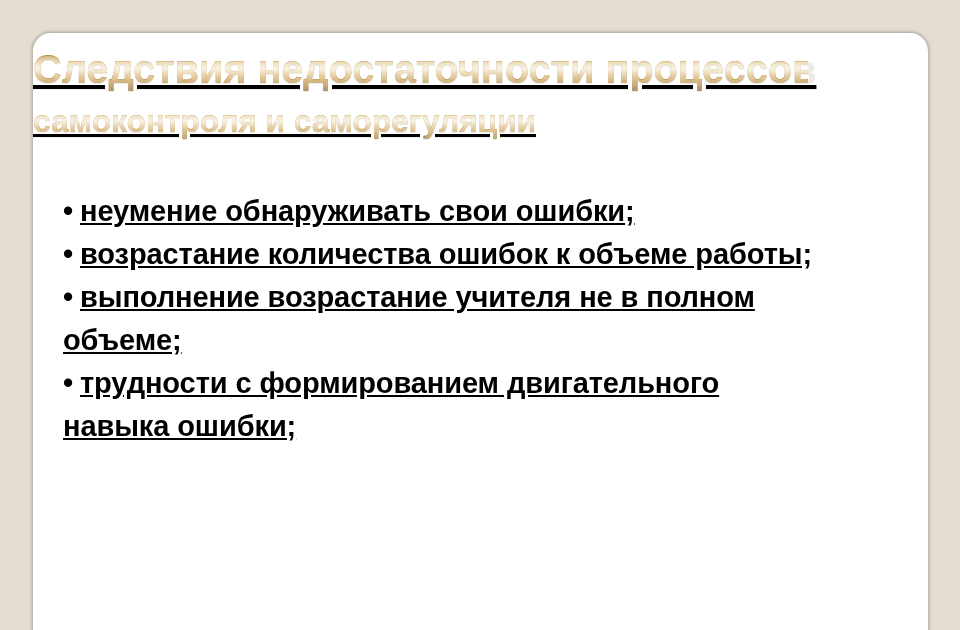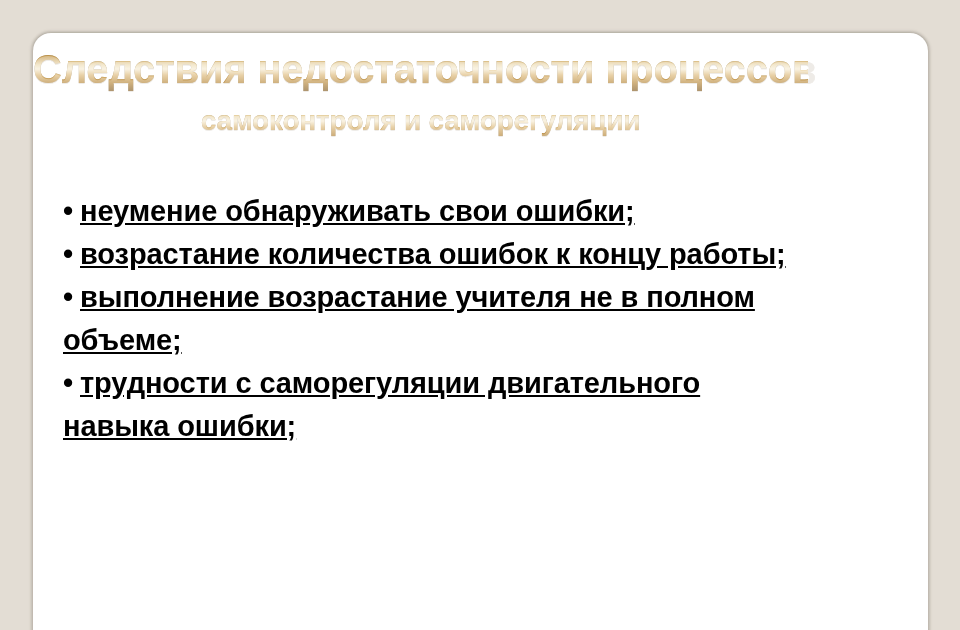--- a/index.html
+++ b/index.html
@@ -37,21 +37,22 @@
        0 -2px 3px rgba(120,112,100,0.22);
     overflow: hidden;
   }
 
   
   #title-block {
     position: absolute;
     left: 0;
     top: 10px;
     width: 775px;
-    text-align: center;
+    text-align: left;
+    text-decoration: underline;
   }
   .title-line {
     font-family: "Liberation Sans", sans-serif;
     font-weight: bold;
     font-size: 40px;
     line-height: 52px;
     letter-spacing: -0.2px;
     white-space: nowrap;
 
     background-image: linear-gradient(
@@ -66,21 +67,21 @@
         #8a6224 90%,
         #6b4713 100%);
     -webkit-background-clip: text;
     background-clip: text;
     color: transparent;
     -webkit-text-fill-color: transparent;
     text-shadow: 0 1px 0 rgba(255,255,255,0.35);
     filter: drop-shadow(0.6px 0.8px 0.4px rgba(90,65,25,0.45));
   }
   #title-line-1 { font-size: 40px; }
-  #title-line-2 { font-size: 28px; }
+  #title-line-2 { font-size: 32px; }
 
   
   #body-block {
     position: absolute;
     left: 30px;
     top: 157px;
     width: 860px;
   }
   .body-line {
     font-family: "Liberation Sans", sans-serif;
@@ -114,33 +115,33 @@
       <div class="title-line" id="title-line-2">самоконтроля и саморегуляции</div>
     </div>
 
     <div id="body-block">
 
       <div class="body-line">
         <span class="bullet-mark">•</span><span>неумение обнаруживать  свои ошибки;</span>
       </div>
 
       <div class="body-line">
-        <span class="bullet-mark">•</span><span>возрастание количества ошибок к концу работы;</span>
+        <span class="bullet-mark">•</span><span>возрастание количества ошибок к объеме работы;</span>
       </div>
 
       <div class="body-line">
         <span class="bullet-mark">•</span><span>выполнение возрастание учителя не в полном</span>
       </div>
 
       <div class="body-line cont">
         <span>объеме;</span>
       </div>
 
       <div class="body-line">
-        <span class="bullet-mark">•</span><span>трудности  с саморегуляции двигательного</span>
+        <span class="bullet-mark">•</span><span>трудности  с формированием двигательного</span>
       </div>
 
       <div class="body-line cont">
         <span>навыка ошибки;</span>
       </div>
 
 
     </div>
 
   </div>

